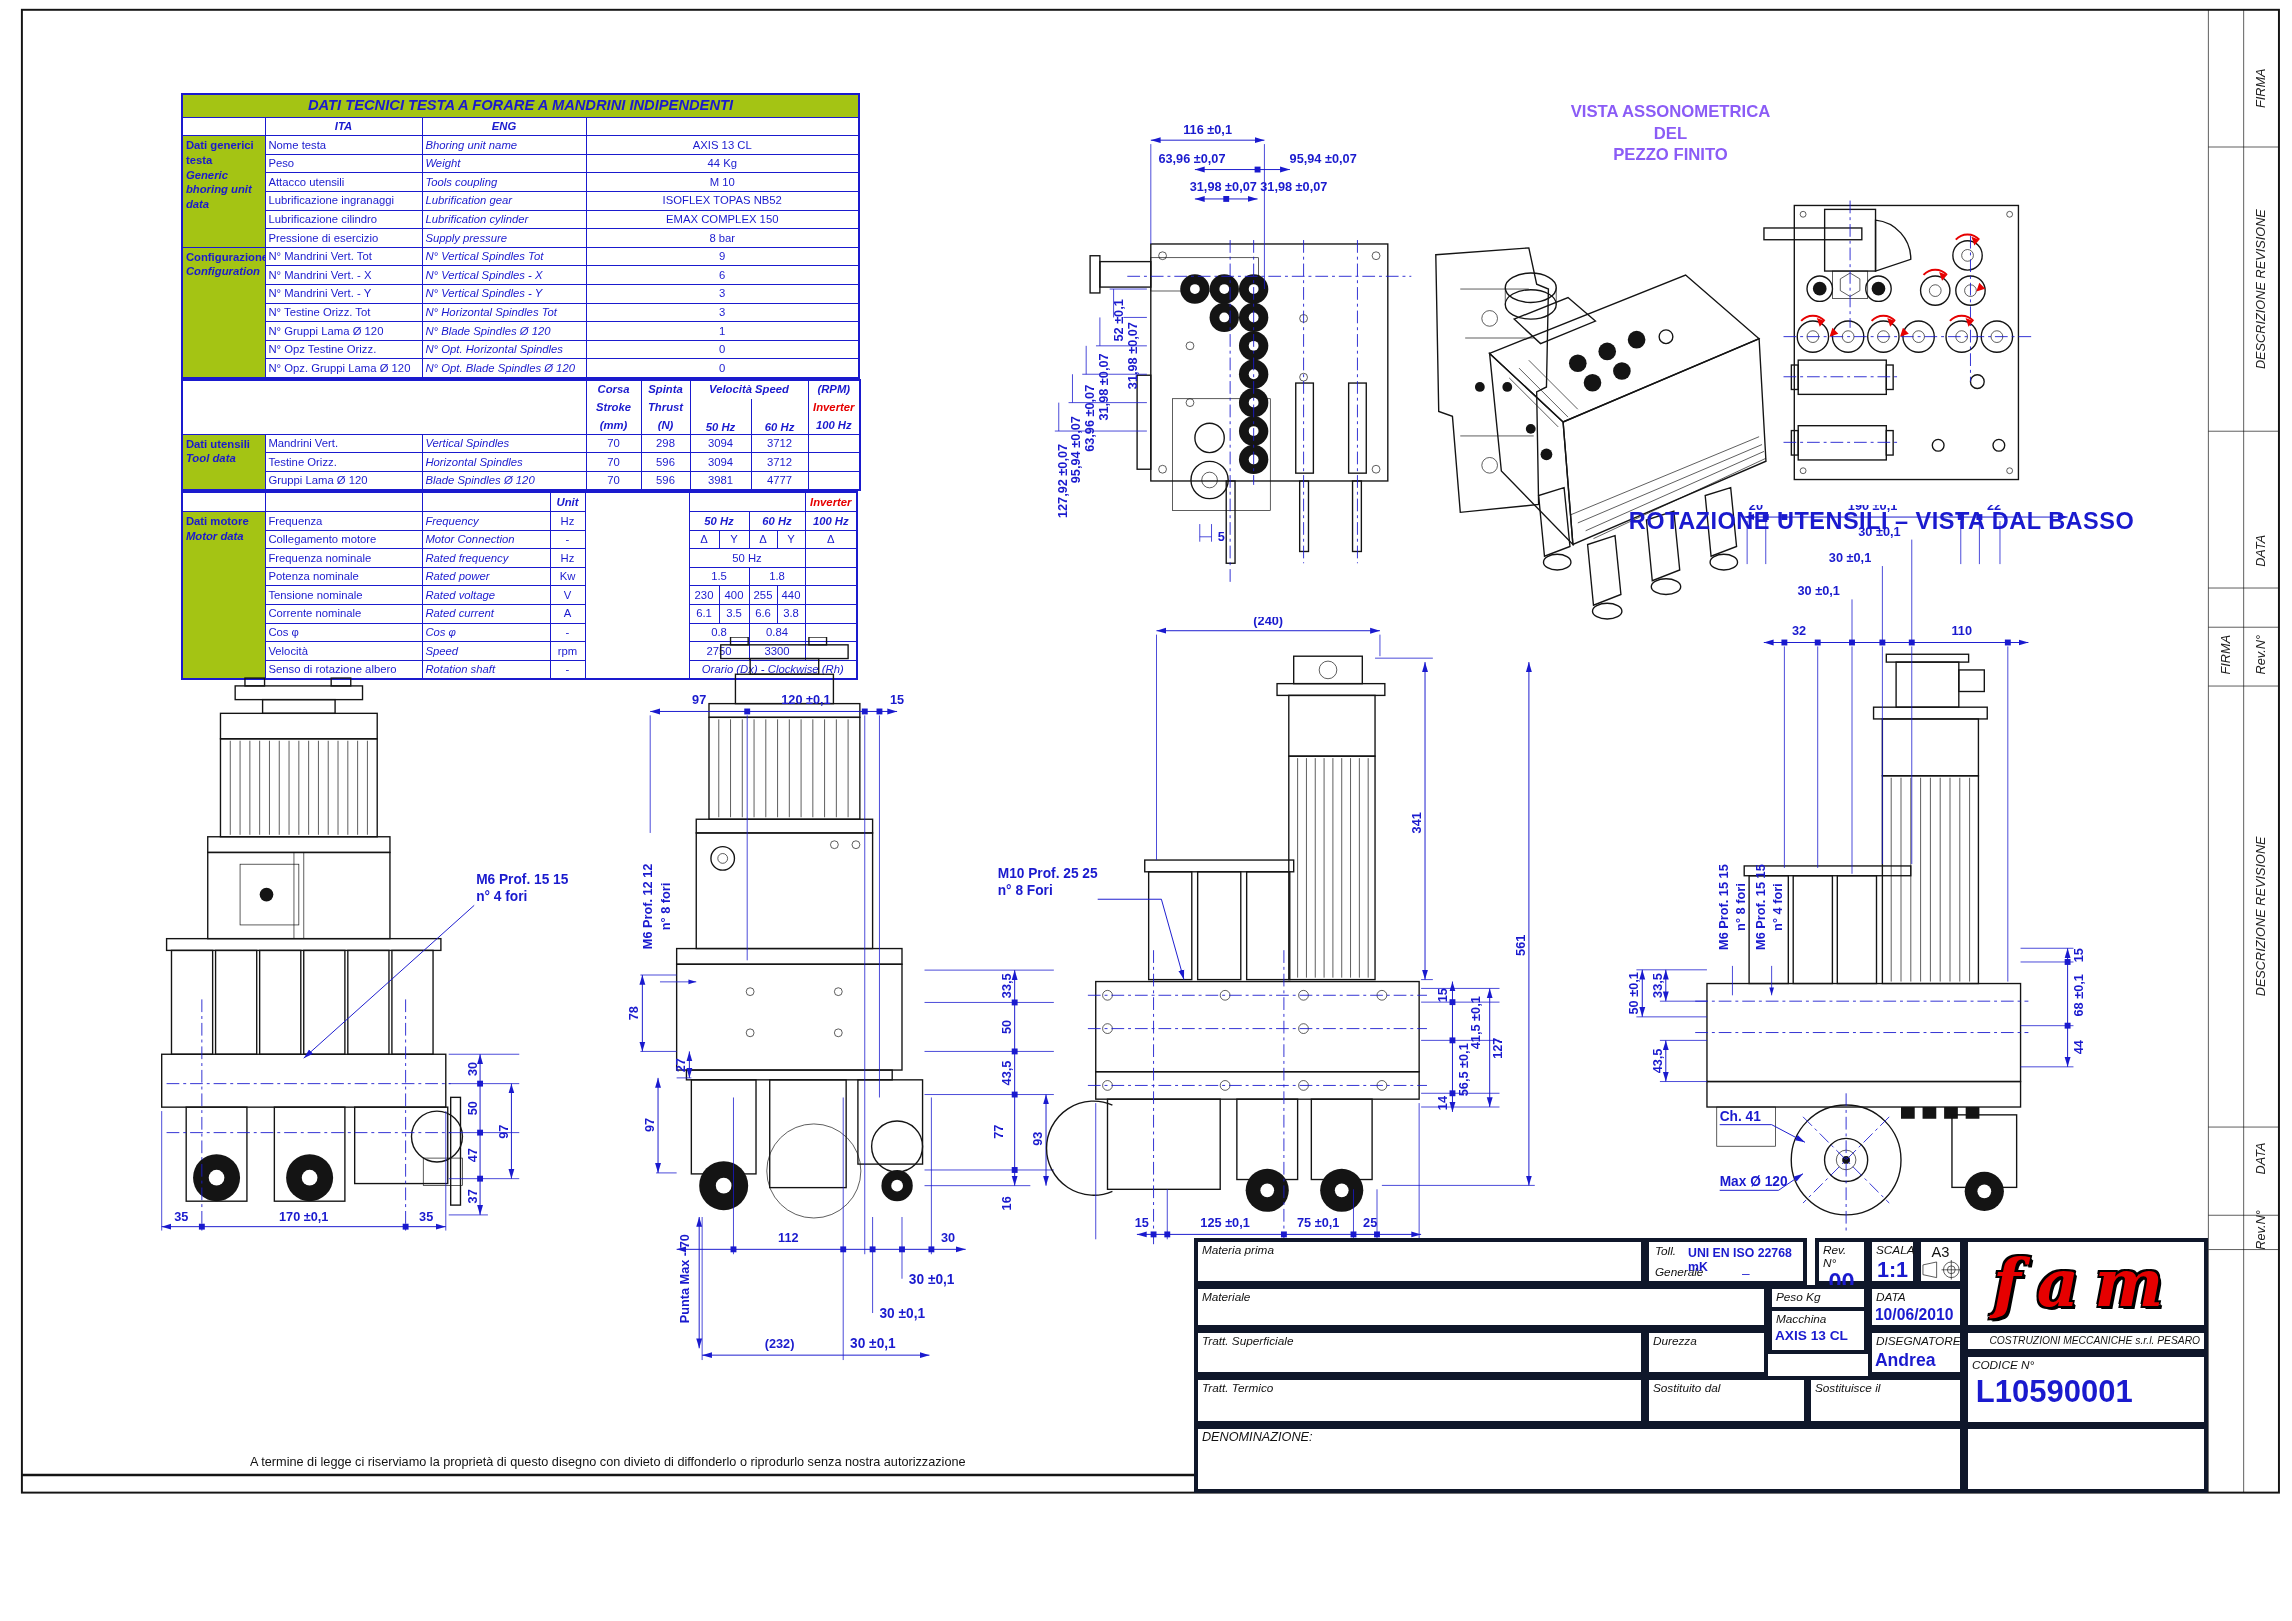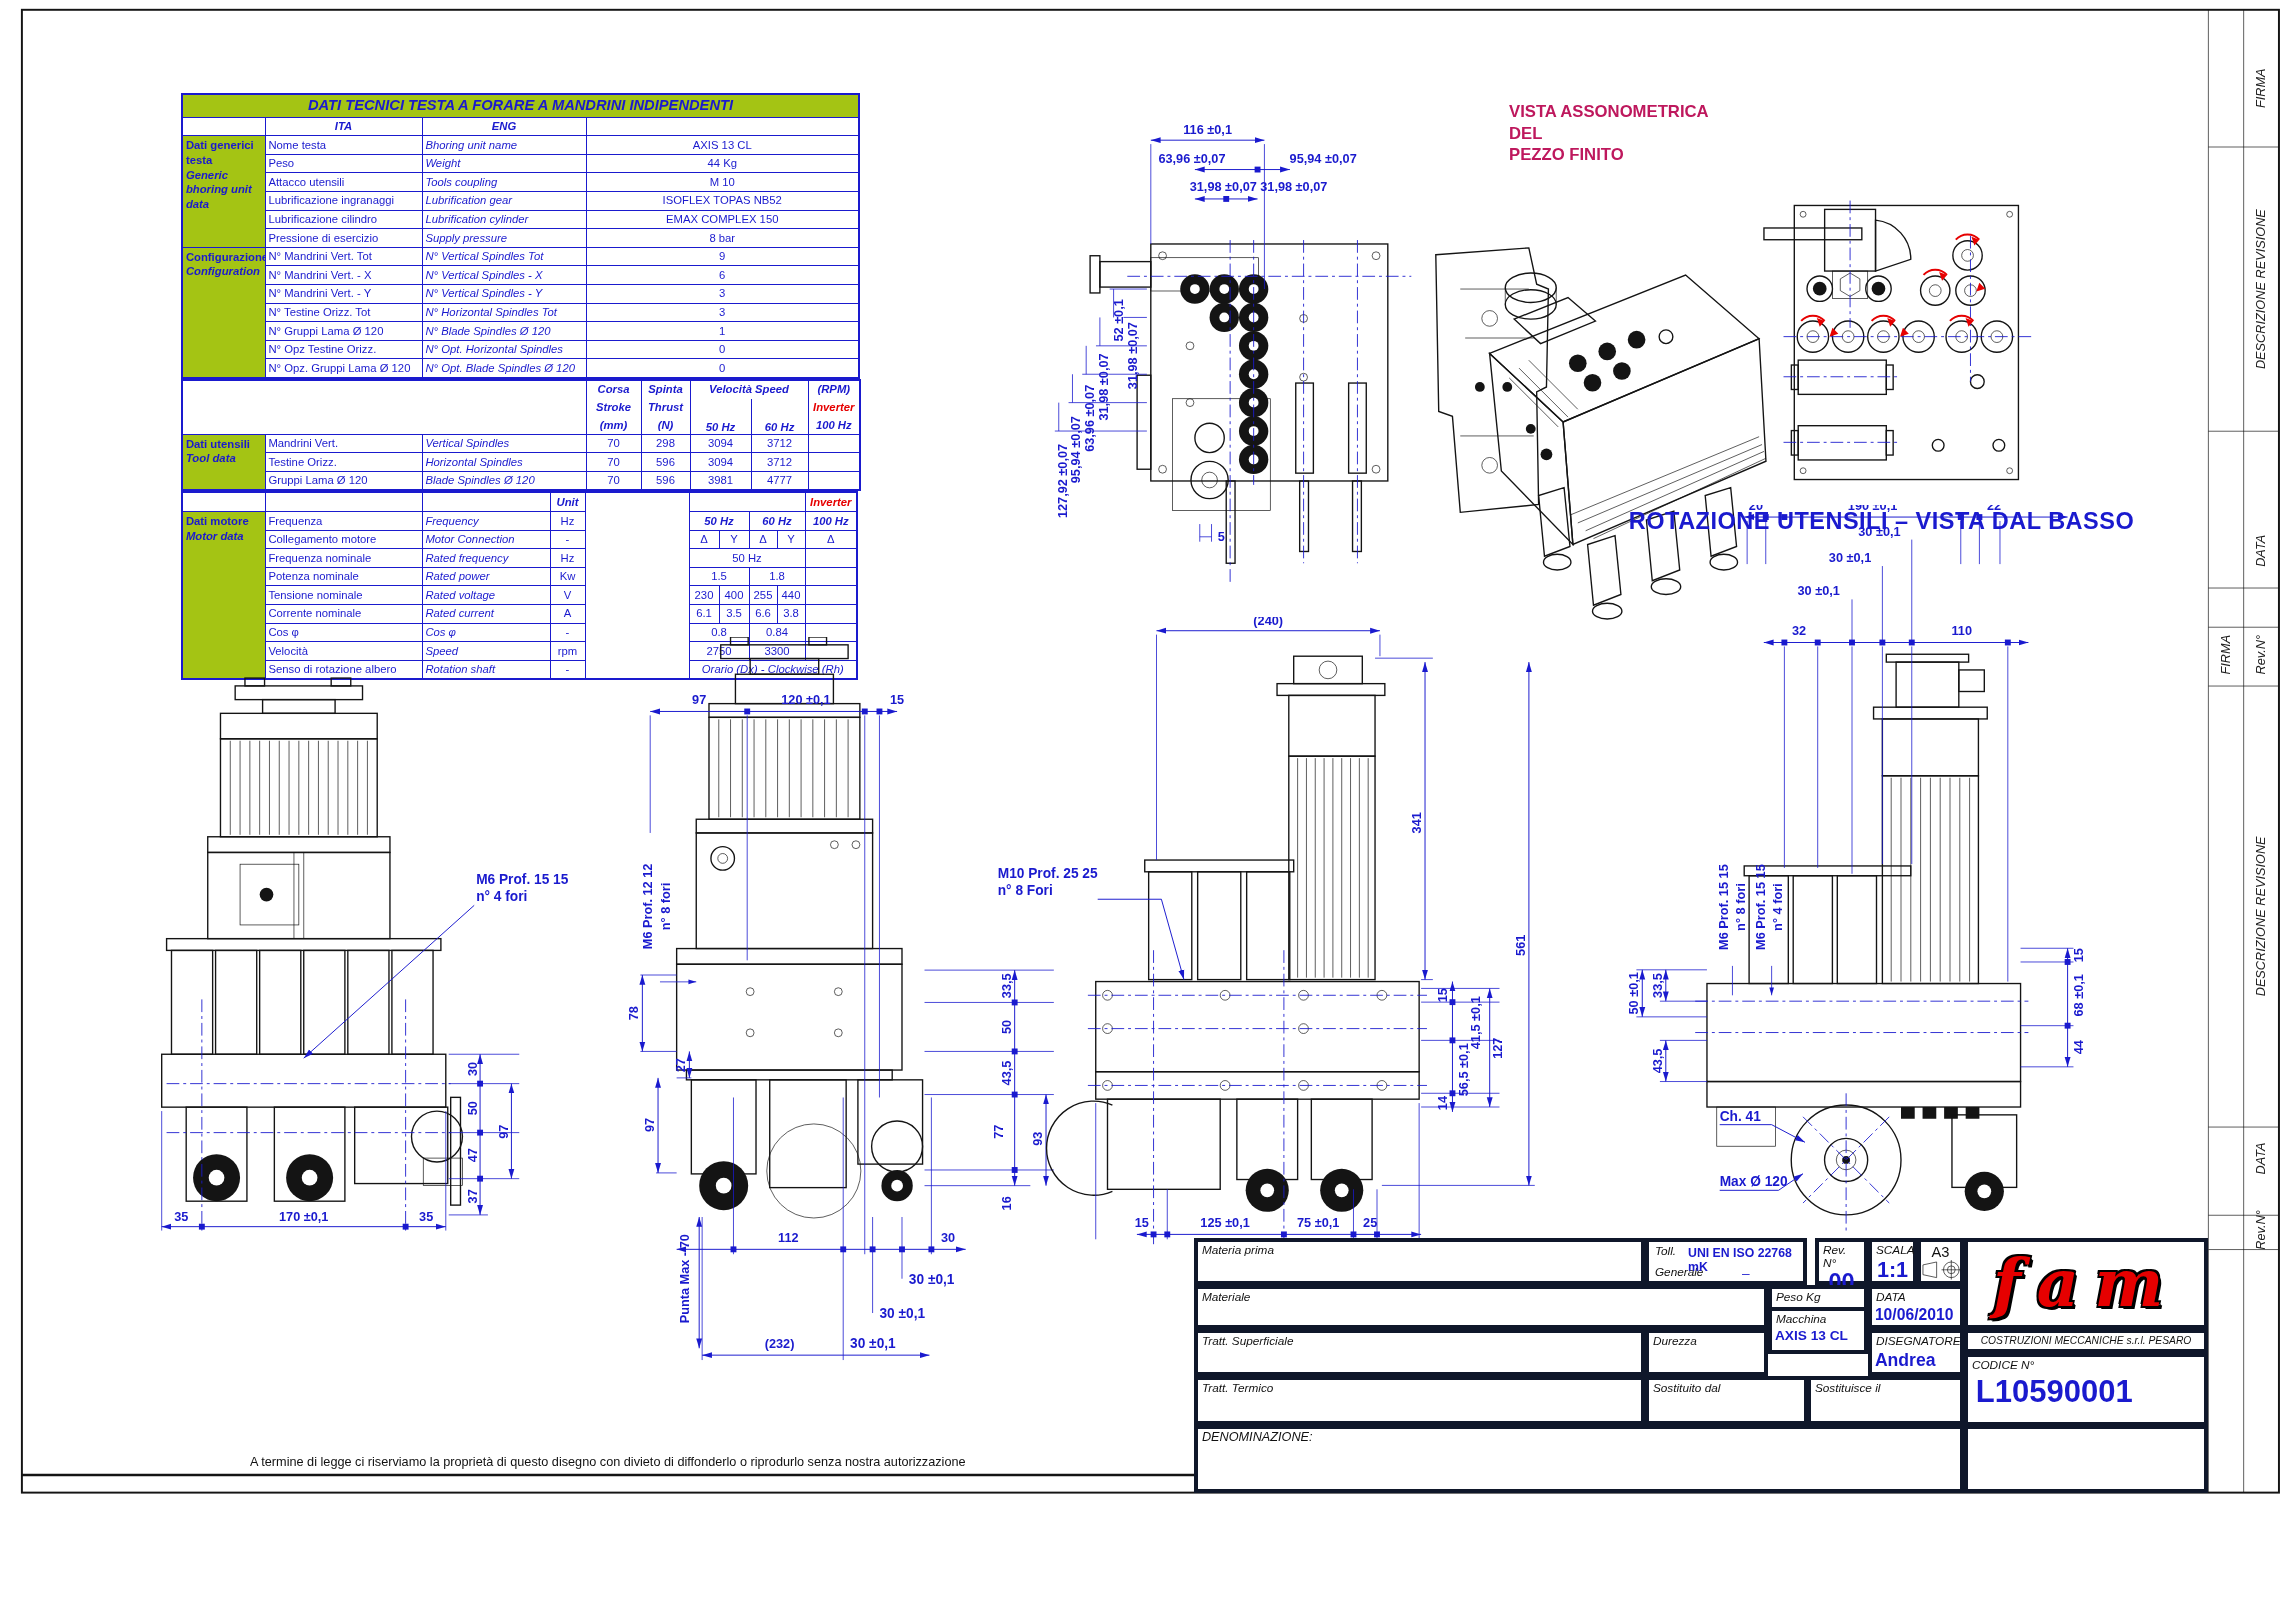--- a/index.html
+++ b/index.html
@@ -32,21 +32,21 @@
   svg .b{stroke:var(--blue);fill:none;stroke-width:1;}
   svg .b2{stroke:var(--blue);fill:none;stroke-width:.8;}
   svg .bd{stroke:var(--blue);fill:none;stroke-width:.9;stroke-dasharray:13 4 3 4;}
   svg .r{stroke:var(--red);fill:none;stroke-width:2;}
   svg .rf{fill:var(--red);stroke:none;}
   svg .bt{fill:var(--blue);font:bold 13px "Liberation Sans",sans-serif;text-anchor:middle;}
   svg .bn{fill:var(--blue);font:bold 14px "Liberation Sans",sans-serif;text-anchor:start;}
   svg .it{fill:#222;font:italic 13px "Liberation Sans",sans-serif;text-anchor:middle;}
   svg .tk{fill:var(--blue);}
   
-  .iso-title{color:#be185d;font-size:16.7px;font-weight:bold;text-align:left;line-height:21.6px;
+  .iso-title{color:#8b5cf6;font-size:16.7px;font-weight:bold;text-align:center;line-height:21.6px;
              font-family:"Liberation Sans",sans-serif;}
   .rot-title{color:var(--blue);font-size:23.5px;font-weight:bold;text-align:center;
              letter-spacing:0.5px;}
   .note{color:#111;font-size:12.7px;}
   
   .tb{border:4px solid #0f172a;box-sizing:border-box;background:#fff;}
   .tb .lab{font-style:italic;font-size:11.8px;color:#111;padding:2px 3.9px;line-height:12.7px;}
   .tb .val{color:var(--blue);}
   .big{font-size:29px;font-weight:bold;}
   #famlogo{font-family:"DejaVu Serif",serif;font-style:italic;font-weight:bold;font-size:65px;
@@ -850,21 +850,21 @@
       </div>
   <div class="abs tb" style="left:1768px;top:1307px;width:100px;height:47px">
     <div class="lab">Macchina</div>
     <div class="val" style="font-size:13.7px;font-weight:bold;padding-left:2.9px">AXIS 13 CL</div>
   </div>
   <div class="abs tb" style="left:1868px;top:1329px;width:96px;height:47px">
     <div class="lab">DISEGNATORE</div>
     <div class="val" style="font-size:17.6px;font-weight:bold;padding-left:2.9px">Andrea</div>
   </div>
   <div class="abs tb" style="left:1964px;top:1329px;width:244px;height:23.5px">
-    <div class="lab" style="font-size:10.3px;text-align:center">COSTRUZIONI MECCANICHE s.r.l. PESARO</div>
+    <div class="lab" style="font-size:10.3px;text-align:right">COSTRUZIONI MECCANICHE s.r.l. PESARO</div>
   </div>
   <div class="abs tb" style="left:1194px;top:1376px;width:451px;height:49px">
         <div class="lab">Tratt. Termico</div>
       </div>
   <div class="abs tb" style="left:1645px;top:1376px;width:163px;height:49px">
         <div class="lab">Sostituito dal</div>
       </div>
   <div class="abs tb" style="left:1807px;top:1376px;width:157px;height:49px">
         <div class="lab">Sostituisce il</div>
       </div>

